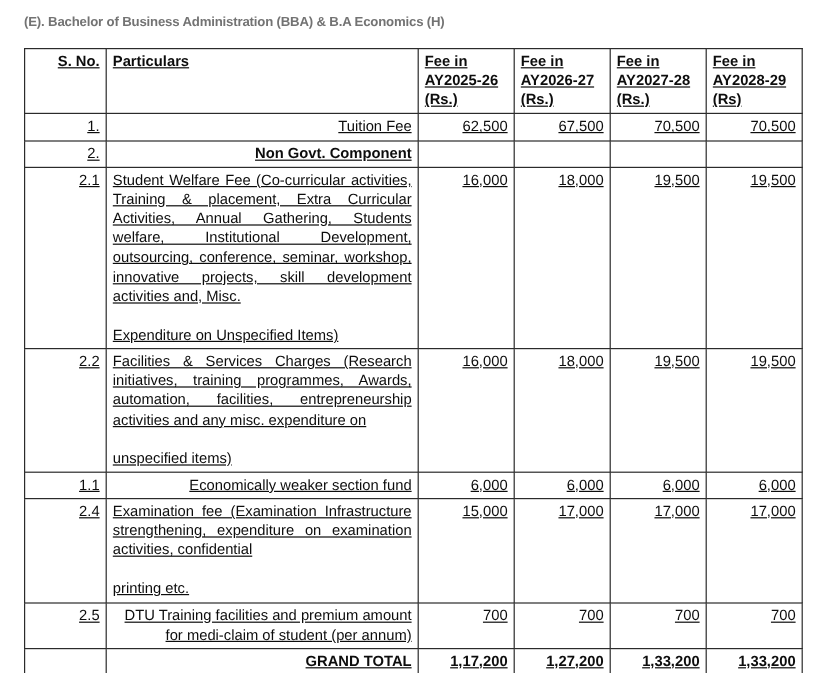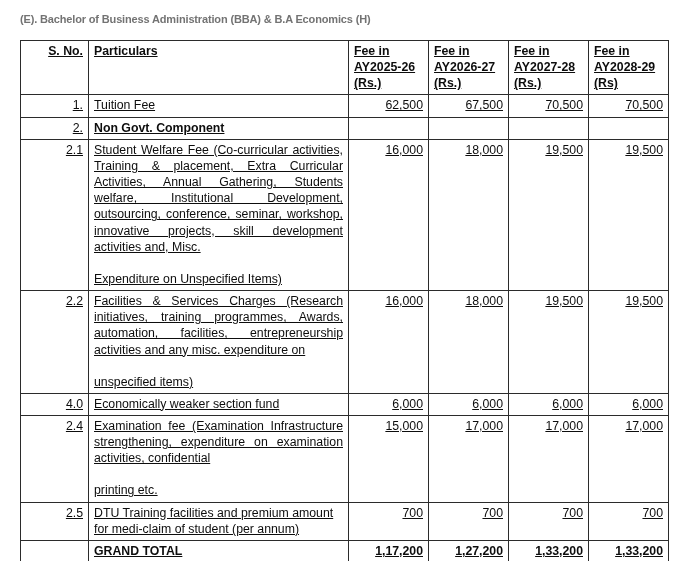--- a/index.html
+++ b/index.html
@@ -79,21 +79,21 @@
     text-align: justify;
     text-justify: inter-word;
     hyphens: none;
   }
   .justified > span.last-line {
     display: block;
     text-align: left;
     margin-top: 16px;
   }
 
-  .plain { text-align: left; }
+  .plain { text-align: right; }
 
   .bold { font-weight: bold; }
 
   .num {
     text-align: right;
     white-space: nowrap;
   }
   .num-dash {
     text-align: center;
     white-space: nowrap;
@@ -162,21 +162,21 @@
       <tr>
         <td class="sno">2.2</td>
         <td class="justified"><span>Facilities &amp; Services Charges (Research initiatives, training programmes, Awards, automation, facilities, entrepreneurship activities and any misc. expenditure on</span> <span class="last-line">unspecified items)</span></td>
         <td class="num">16,000</td>
         <td class="num">18,000</td>
         <td class="num">19,500</td>
         <td class="num">19,500</td>
       </tr>
 
       <tr>
-        <td class="sno">4.0</td>
+        <td class="sno">1.1</td>
         <td class="plain">Economically weaker section fund</td>
         <td class="num">6,000</td>
         <td class="num">6,000</td>
         <td class="num">6,000</td>
         <td class="num">6,000</td>
       </tr>
 
       <tr>
         <td class="sno">2.4</td>
         <td class="justified"><span>Examination fee (Examination Infrastructure strengthening, expenditure on examination activities, confidential</span> <span class="last-line">printing etc.</span></td>

